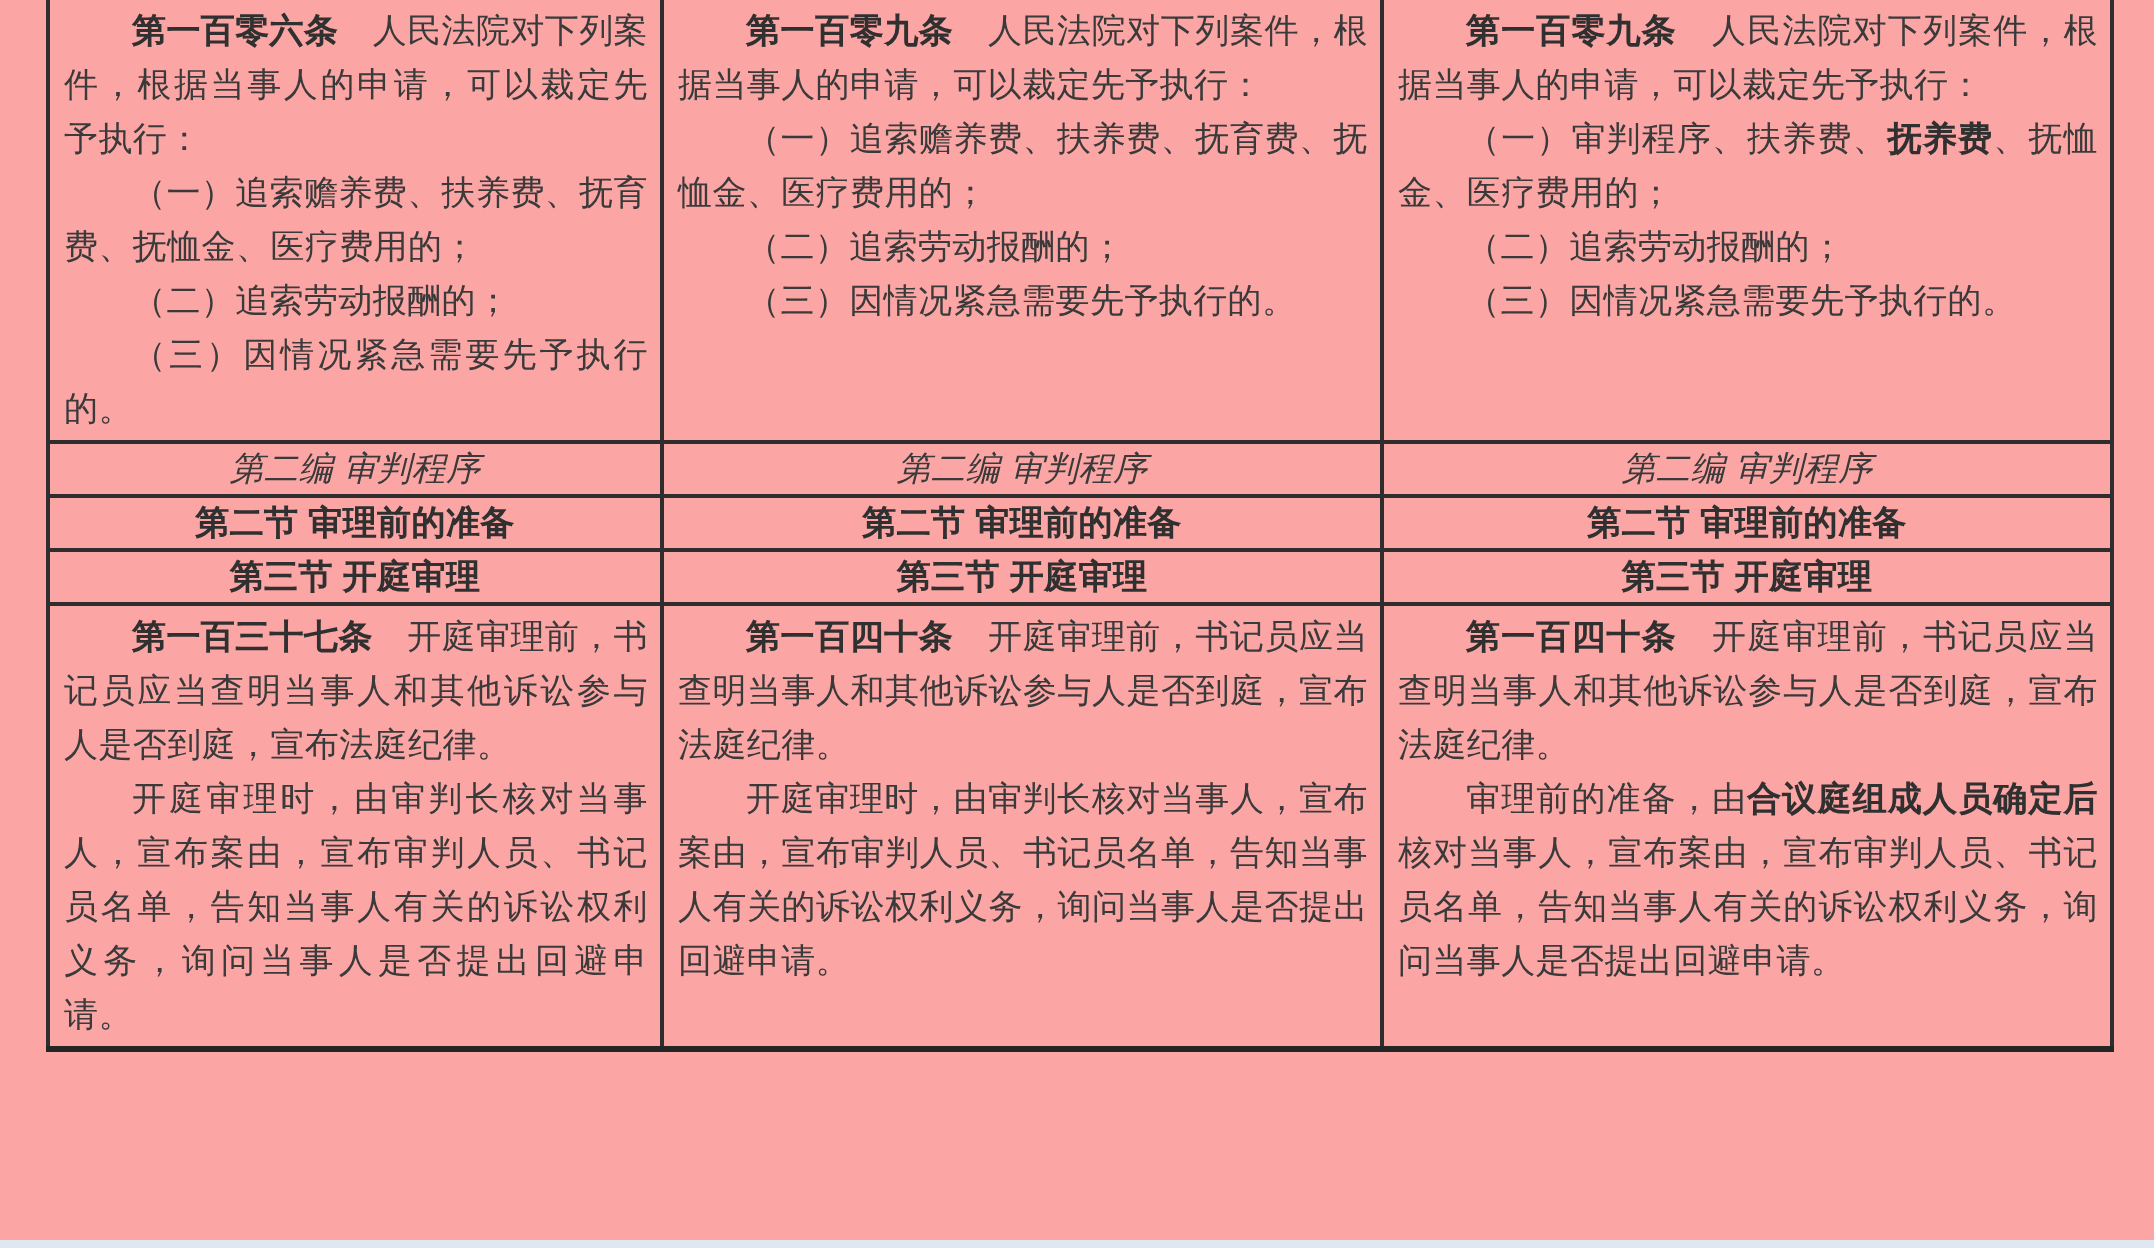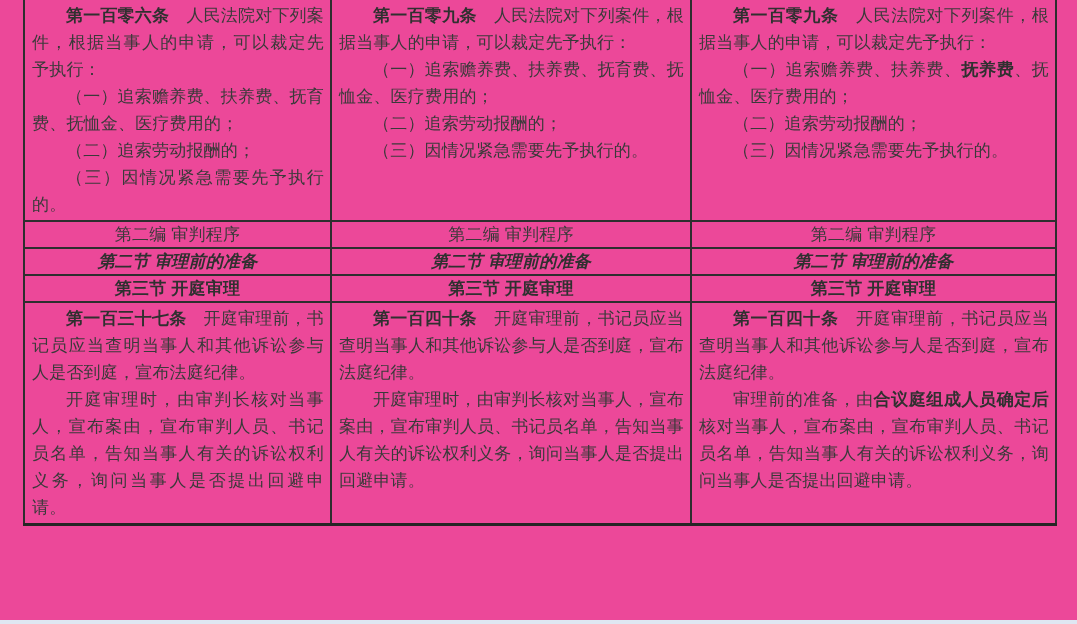--- a/index.html
+++ b/index.html
@@ -12,21 +12,21 @@
     height: 624px;
     position: relative;
     overflow: hidden;
     font-family: "Liberation Sans", "DejaVu Sans", sans-serif;
     color: #3a3a3a;
     -webkit-font-smoothing: antialiased;
   }
   .page {
     position: absolute;
     inset: 0;
-    background: #ec4899;
+    background: #fca5a5;
   }
   table.law-table {
     position: absolute;
     left: 23px;
     top: 0;
     width: 1032px;
     border-collapse: collapse;
     table-layout: fixed;
     border-left: 2px solid #2e2e2e;
     border-right: 2px solid #2e2e2e;
@@ -46,23 +46,23 @@
     overflow: hidden;
   }
   tr.kind-article.row-idx-0 td { height: 200px; border-top: none; }
   tr.kind-section td {
     height: 21px;
     vertical-align: middle;
     text-align: center;
     padding: 1px 4px;
     line-height: 23px;
   }
-  tr.row-idx-1 td { height: 21px; }
+  tr.row-idx-1 td { height: 21px; font-style: italic; }
   tr.row-idx-2 td { height: 23px; }
-  tr.row-idx-3 td { height: 23px; font-style: italic; }
+  tr.row-idx-3 td { height: 23px; }
   tr.row-idx-4 td { height: 83px; }
   tr.row-idx-5 td { height: 20px; margin-top: 20px; }
   tr.row-idx-6 td { height: 214px; }
   td p {
     margin: 0;
     text-indent: 2em;
     text-align: justify;
   }
   tr.kind-section td p {
     text-indent: 0;
@@ -100,21 +100,21 @@
             <p><span>（三）因情况紧急需要先予执行的。</span></p>
           </td>
           <td>
             <p><b>第一百零九条</b><span>　人民法院对下列案件，根据当事人的申请，可以裁定先予执行：</span></p>
             <p><span>（一）追索赡养费、扶养费、抚育费、抚恤金、医疗费用的；</span></p>
             <p><span>（二）追索劳动报酬的；</span></p>
             <p><span>（三）因情况紧急需要先予执行的。</span></p>
           </td>
           <td>
             <p><b>第一百零九条</b><span>　人民法院对下列案件，根据当事人的申请，可以裁定先予执行：</span></p>
-            <p><span>（一）追索赡养费、扶养费、</span><b>抚养费</b><span>、抚恤金、医疗费用的；</span></p>
+            <p><span>（一）审判程序、扶养费、</span><b>抚养费</b><span>、抚恤金、医疗费用的；</span></p>
             <p><span>（二）追索劳动报酬的；</span></p>
             <p><span>（三）因情况紧急需要先予执行的。</span></p>
           </td>
         </tr>
         <tr class="kind-section row-idx-1">
           <td>
             <p><span>第二编 审判程序</span></p>
           </td>
           <td>
             <p><span>第二编 审判程序</span></p>

